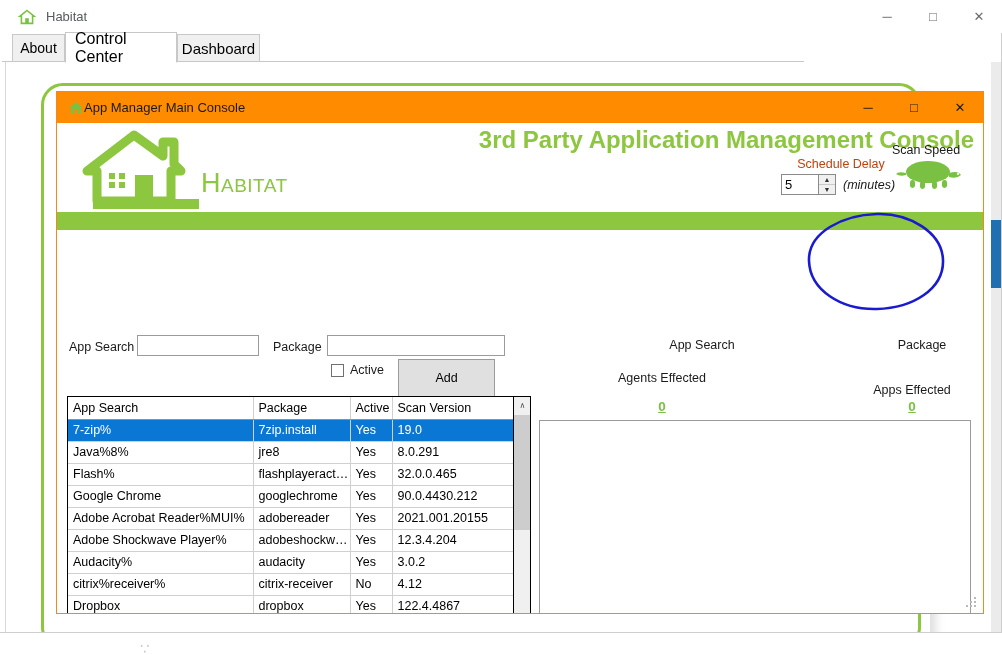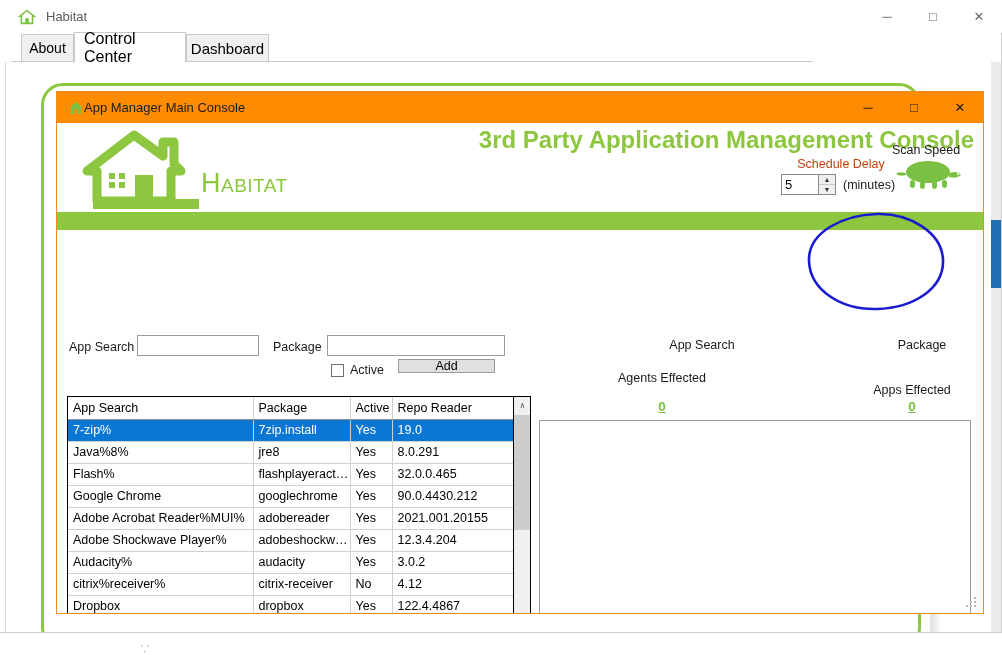--- a/index.html
+++ b/index.html
@@ -38,21 +38,21 @@
   }
   .win-btns { position: absolute; right: 0; top: 0; display: flex; height: 33px; }
   .win-btn {
     width: 46px; height: 33px;
     display: flex; align-items: center; justify-content: center;
     color: #6b6b6b; font-size: 13px;
   }
 
   
   #tabstrip {
-    position: absolute; left: 11px; top: 34px; width: 802px; height: 28px;
+    position: absolute; left: 2px; top: 34px; width: 802px; height: 28px;
     border-bottom: 1px solid #c8c8c8;
     padding-left: 16px;
   }
   .tab {
     position: absolute; top: 0;
     height: 28px;
     background: #f0f0f0;
     border: 1px solid #c8c8c8;
     display: flex; align-items: center; justify-content: center;
     font-size: 14px; color: #000;
@@ -180,21 +180,21 @@
     width: 17px; height: 21px;
     border: 1px solid #8a8a8a; border-left: none;
     background: #f0f0f0;
     display: flex; flex-direction: column;
   }
   .spin-half {
     flex: 1; display: flex; align-items: center; justify-content: center;
     font-size: 7px; color: #333; line-height: 1;
   }
   .spin-half.up { border-bottom: 1px solid #c9c9c9; }
-  #minutes-label { font-size: 12.5px; color: #1a1a1a; margin-left: 7px; }
+  #minutes-label { font-size: 12.5px; color: #1a1a1a; margin-left: 7px; font-style: italic; }
   #scan-speed-block {
     position: absolute; left: 835px; top: 20px;
     width: 90px; text-align: left;
   }
   #scan-speed-label { font-size: 12.5px; color: #1a1a1a; }
 
   
   #annotation-ellipse {
     position: absolute; left: 748px; top: 118px;
     width: 144px; height: 102px;
@@ -231,21 +231,21 @@
   #lbl-package { left: 216px; top: 110px; }
   #inp-package { left: 270px; top: 105px; width: 178px; }
   #chk-active-box {
     position: absolute; left: 274px; top: 134px;
     width: 13px; height: 13px;
     border: 1px solid #707070; background: #fff;
   }
   #lbl-active { left: 293px; top: 133px; }
   #btn-add {
     position: absolute; left: 341px; top: 129px;
-    width: 97px; height: 14px;
+    width: 97px; height: 38px;
     background: #e0e0e0;
     border: 1px solid #9b9b9b;
     font-size: 12.5px; color: #000;
     display: flex; align-items: center; justify-content: center;
     font-family: "Liberation Sans", sans-serif;
   }
 
   
   #table-wrap {
     position: absolute; left: 10px; top: 166px;
@@ -447,21 +447,21 @@
         <div id="btn-add">Add</div>
 
         <div id="table-wrap">
           <div id="table-area">
             <table class="grid">
               <thead>
                 <tr>
                   <th class="c0">App Search</th>
                   <th class="c1">Package</th>
                   <th class="c2">Active</th>
-                  <th class="c3">Repo Reader</th>
+                  <th class="c3">Scan Version</th>
                 </tr>
               </thead>
               <tbody id="table-body">
                   <tr class="selected">
                     <td class="c0">7-zip%</td>
                     <td class="c1">7zip.install</td>
                     <td class="c2">Yes</td>
                     <td class="c3">19.0</td>
                   </tr>
                   <tr>

